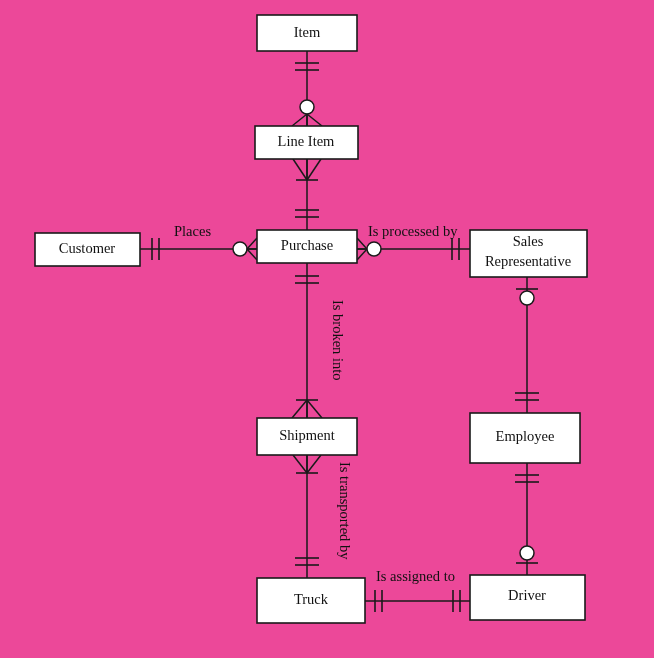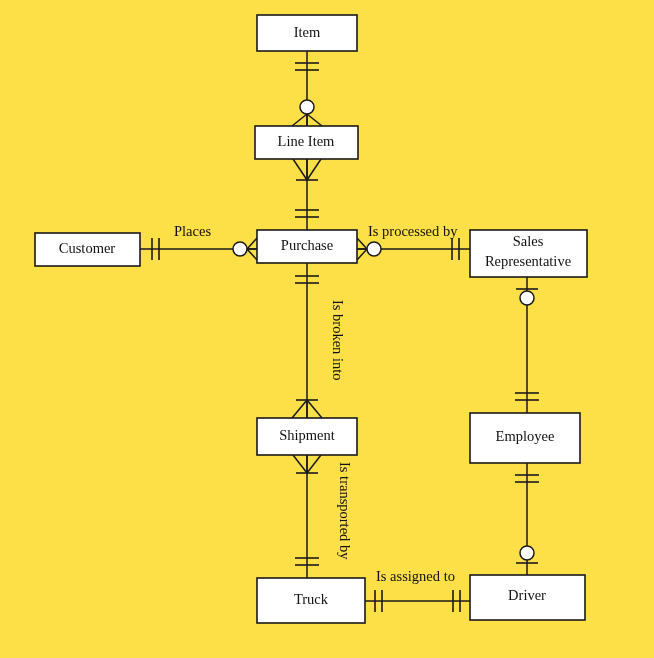--- a/index.html
+++ b/index.html
@@ -4,21 +4,21 @@
 <style>
   html, body {
     margin: 0;
     padding: 0;
     background: #ffffff;
   }
   #canvas {
     position: relative;
     width: 654px;
     height: 658px;
-    background: #fde047;
+    background: #ec4899;
     font-family: "Liberation Serif", "DejaVu Serif", serif;
     overflow: hidden;
   }
   svg#diagram {
     position: absolute;
     left: 0;
     top: 0;
     width: 654px;
     height: 658px;
   }

